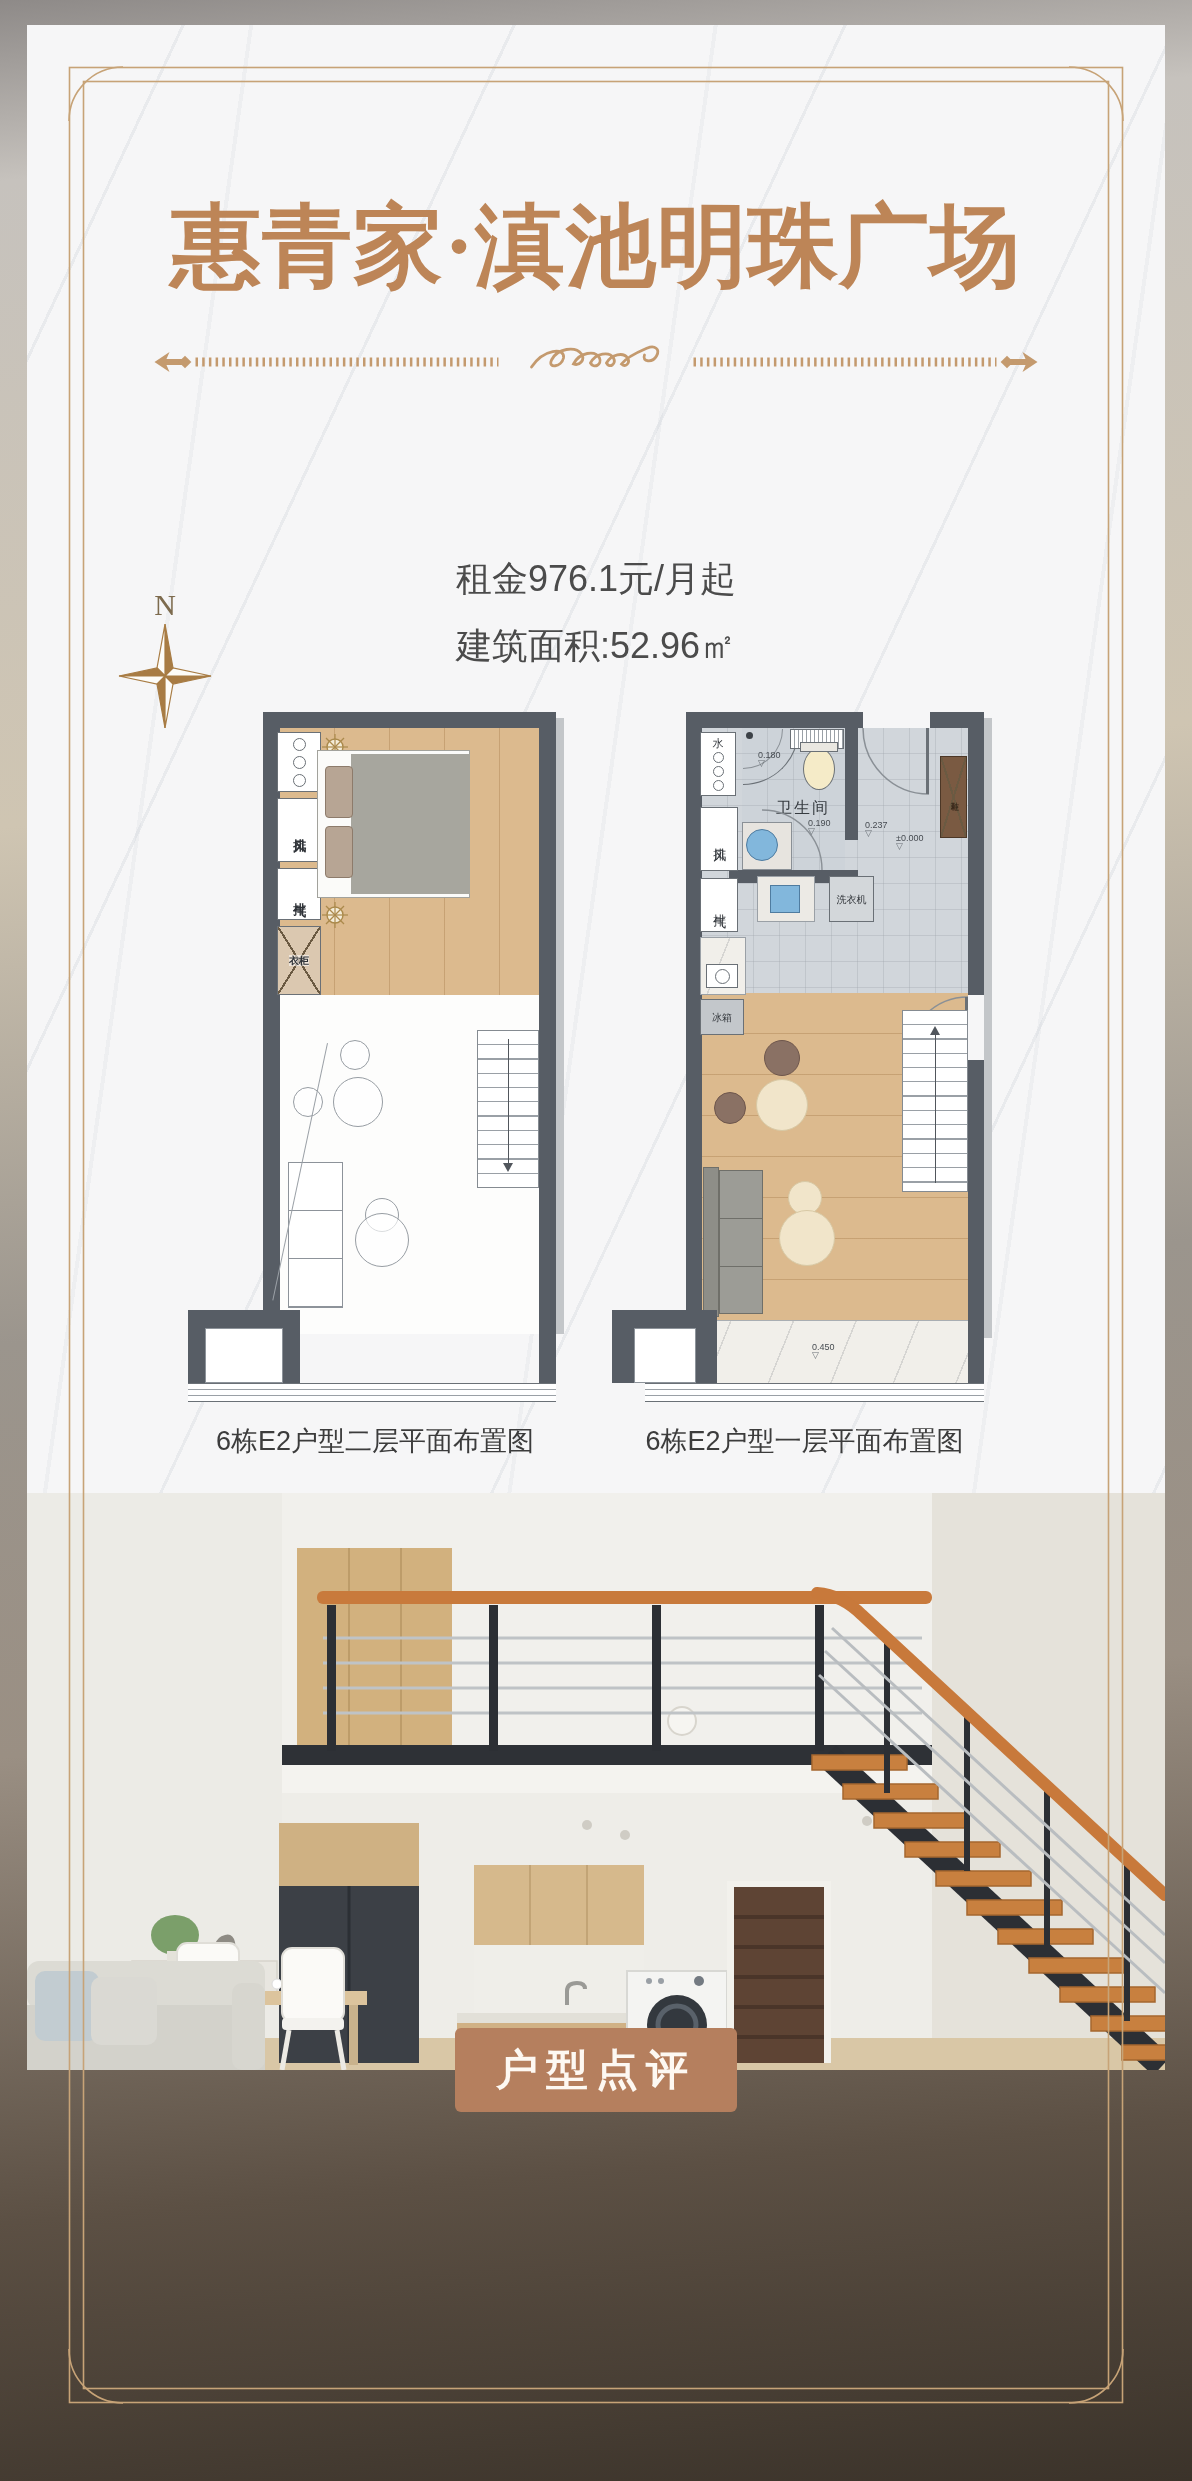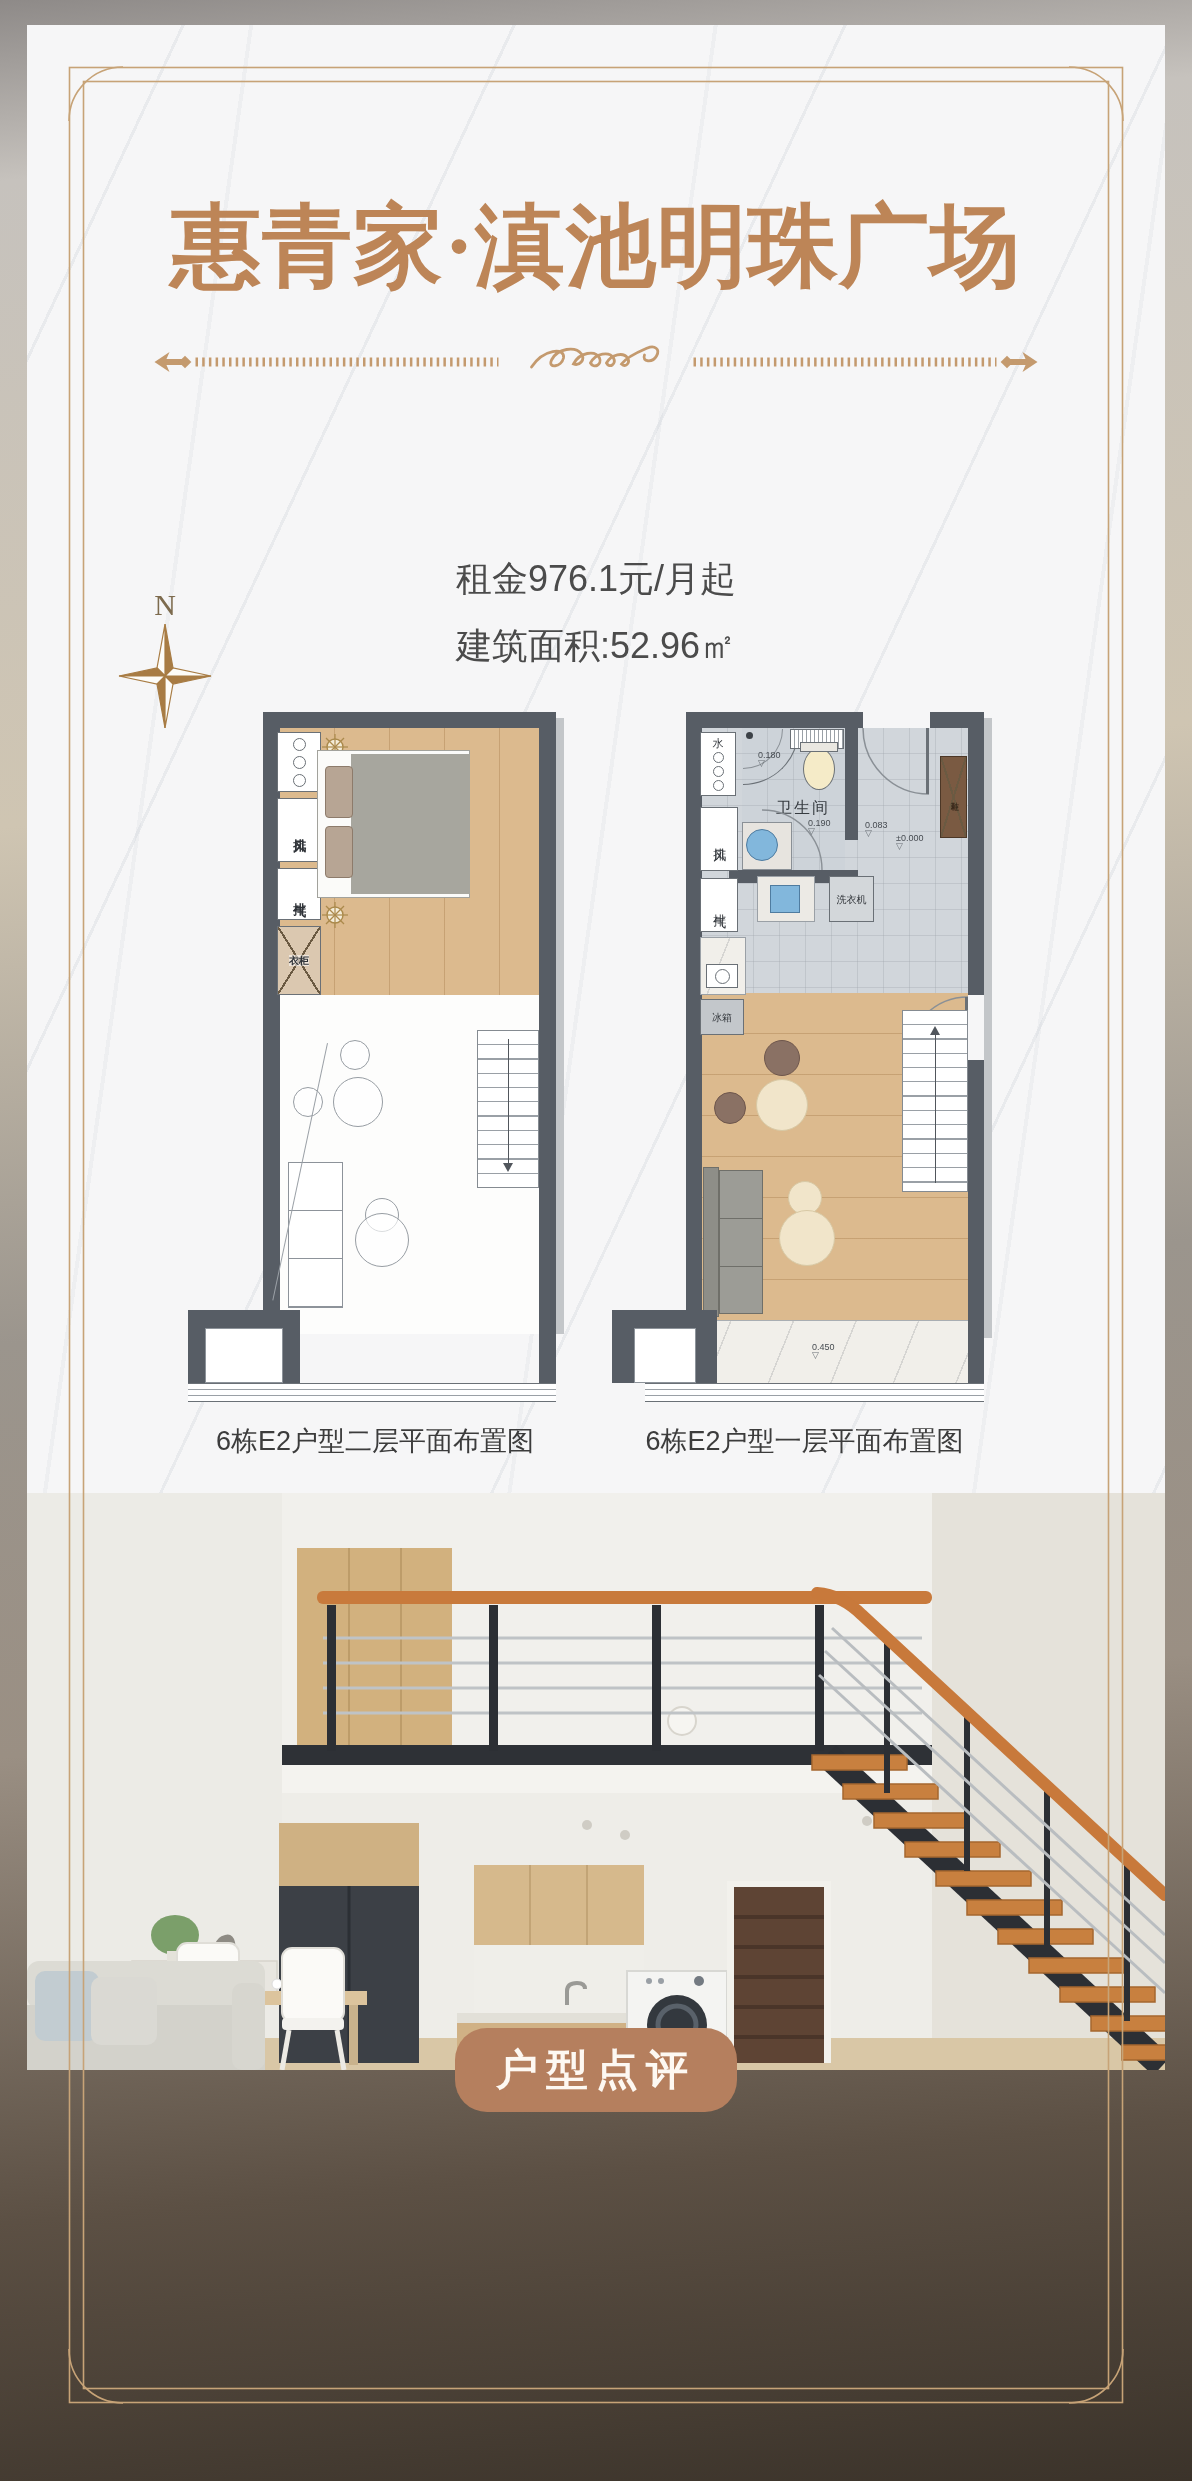--- a/index.html
+++ b/index.html
@@ -18,21 +18,21 @@
     font-family:"Liberation Serif",serif;font-weight:700;font-size:90px;line-height:1.2;
     color:#bd8557;letter-spacing:1px;}
   .subtitle{position:absolute;left:0;top:404px;width:100%;text-align:center;color:#474747;
     font-size:52px;letter-spacing:1px;}
   .subtitle .e2{font-weight:800;font-size:55px;color:#3d3d3d;letter-spacing:3px;margin-right:14px;}
   .rent-line{position:absolute;left:0;width:100%;text-align:center;color:#4b4b4b;font-size:36px;}
   .compass{position:absolute;left:88px;top:563px;width:100px;height:160px;text-align:center;}
   .compass .n{font-family:"Liberation Serif",serif;font-size:30px;color:#7d6b4e;}
   .caption{position:absolute;top:1398px;text-align:center;font-size:27px;color:#3c3c3c;}
   .badge{position:absolute;left:50%;top:2003px;transform:translateX(-50%);
-    width:282px;height:84px;border-radius:32px;background:#b57f5e;
+    width:282px;height:84px;border-radius:6px;background:#b57f5e;
     display:flex;align-items:center;justify-content:center;
     font-family:"Liberation Serif",serif;font-weight:700;font-size:42px;color:#fdf8f2;letter-spacing:8px;}
   .review-text{position:absolute;left:63px;top:2118px;width:1015px;
     font-size:38px;line-height:1.72;color:#303030;text-align:justify;letter-spacing:.5px;}
   
   .frame-svg{position:absolute;left:0;top:0;z-index:40;pointer-events:none;}
   
   .plan{position:absolute;top:687px;height:700px;}
   .plan-left{left:158px;width:380px;font-weight:bold;}
   .plan-right{left:585px;width:385px;}
@@ -249,21 +249,21 @@
         <span class="vlabel" style="font-size:8px;color:#2e2115;">鞋柜</span>
       </div>
 
       <svg class="arc-svg" style="left:296px;top:285px;" width="60" height="60">
         <path d="M60 0 A60 60 0 0 0 0 60" fill="none" stroke="#8a9096" stroke-width="1.4"></path>
         <line x1="58.5" y1="0" x2="58.5" y2="60" stroke="#6a7076" stroke-width="3"></line>
       </svg>
 
       <div class="elev" style="left:146px;top:38px;"><span>0.180</span><span class="tri">▽</span></div>
       <div class="elev" style="left:196px;top:106px;"><span>0.190</span><span class="tri">▽</span></div>
-      <div class="elev" style="left:253px;top:108px;"><span>0.083</span><span class="tri">▽</span></div>
+      <div class="elev" style="left:253px;top:108px;"><span>0.237</span><span class="tri">▽</span></div>
       <div class="elev" style="left:284px;top:121px;"><span>±0.000</span><span class="tri">▽</span></div>
       <div class="elev" style="left:200px;top:630px;"><span>0.450</span><span class="tri">▽</span></div>
 
       <div class="sofa-back" style="left:91px;top:455px;width:16px;height:150px;"></div>
       <div class="sofa-cush" style="left:107px;top:458px;width:44px;height:144px;"></div>
       <div class="fc" style="left:152px;top:328px;width:36px;height:36px;background:#8a7164;border:1.2px solid #6e564c;"></div>
       <div class="fc" style="left:102px;top:380px;width:32px;height:32px;background:#8a7164;border:1.2px solid #6e564c;"></div>
       <div class="fc" style="left:144px;top:367px;width:52px;height:52px;background:#f1e5ca;border:1.2px solid #d8c9a5;"></div>
       <div class="fc" style="left:176px;top:469px;width:34px;height:34px;background:#f1e5ca;border:1.2px solid #d8c9a5;"></div>
       <div class="fc" style="left:167px;top:498px;width:56px;height:56px;background:#f1e5ca;border:1.2px solid #d8c9a5;"></div>

